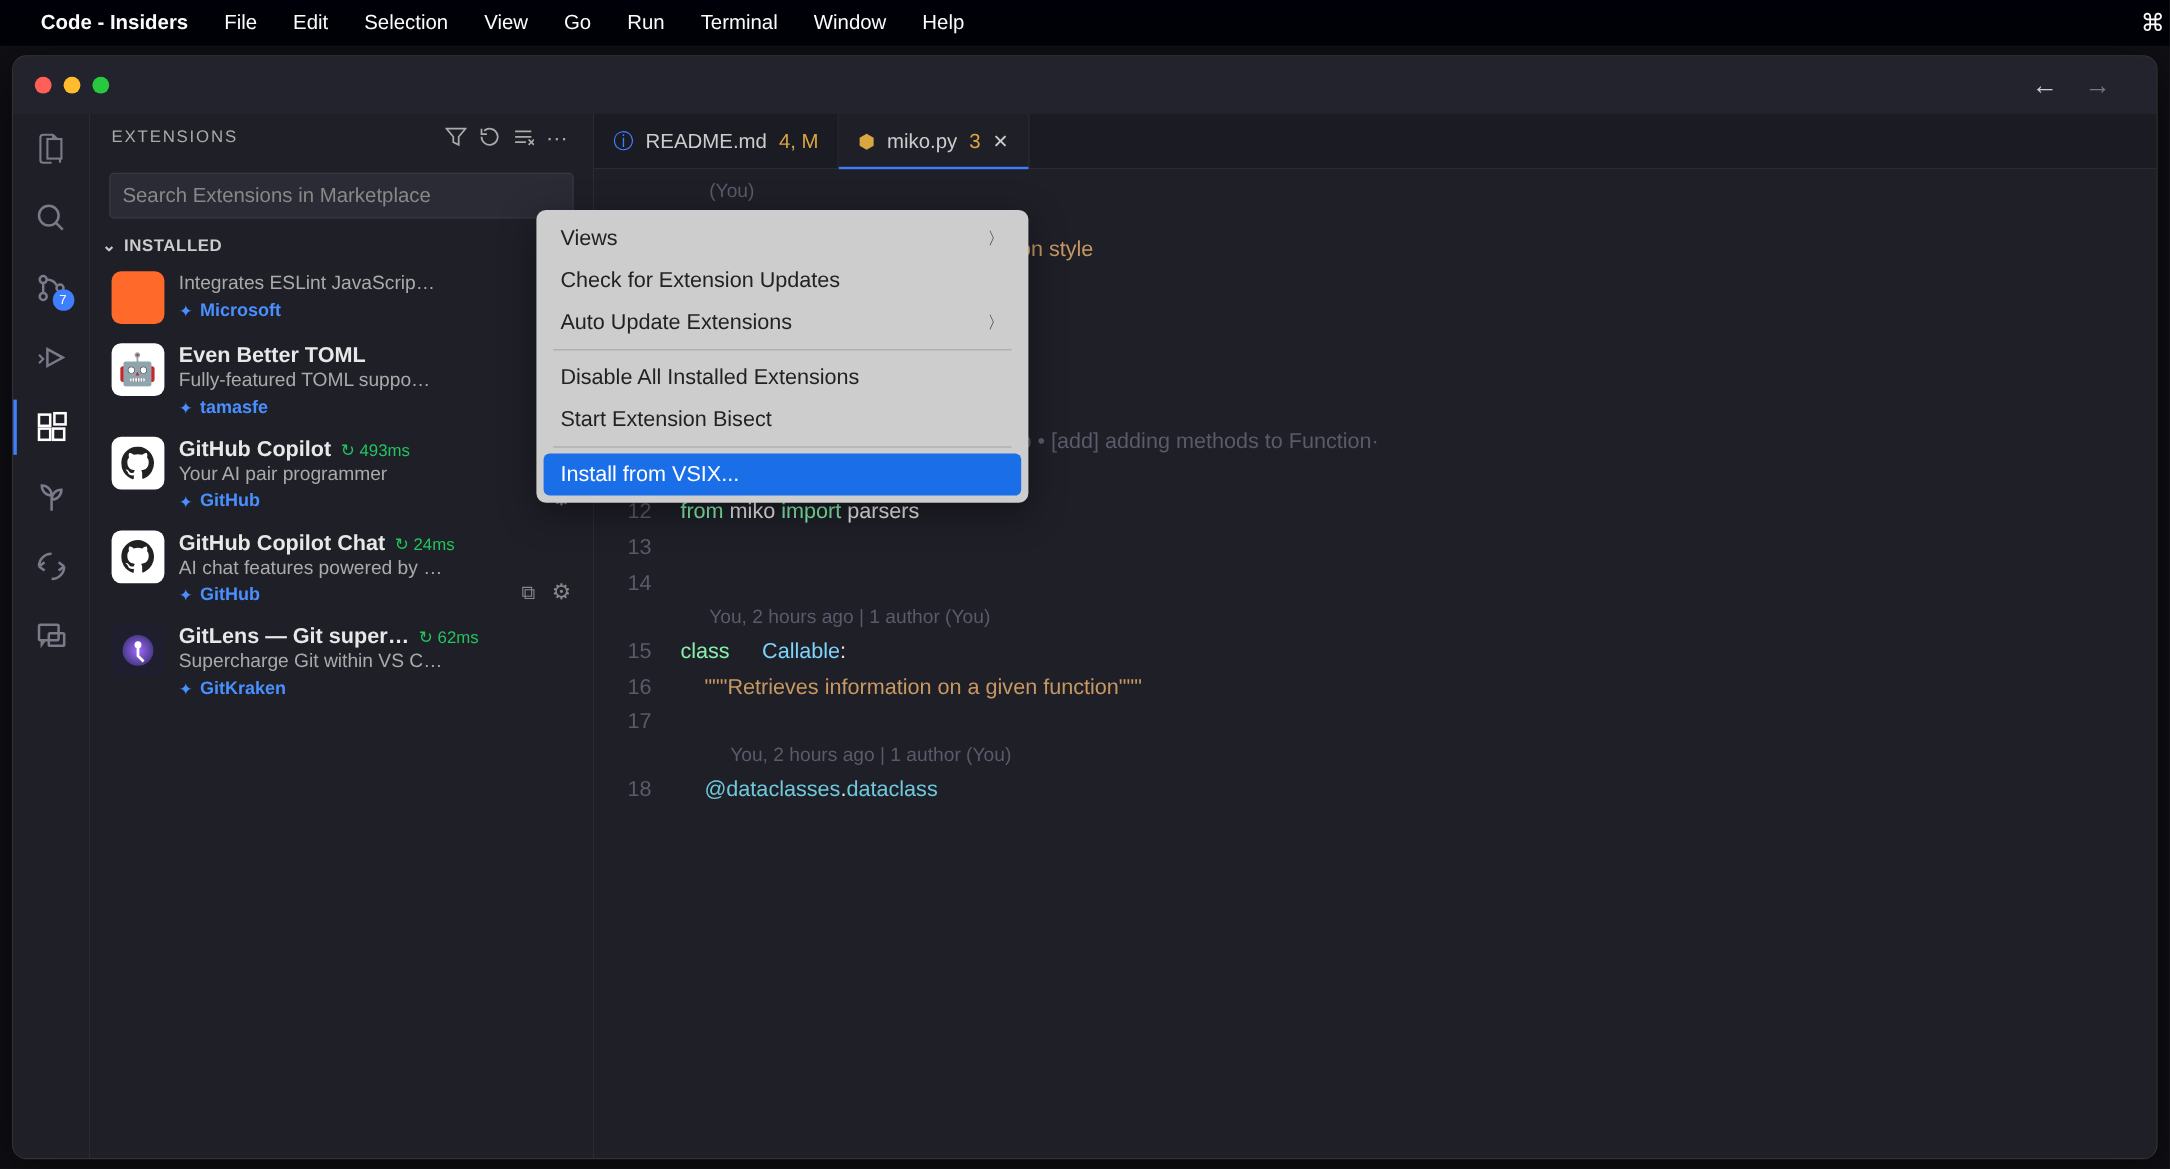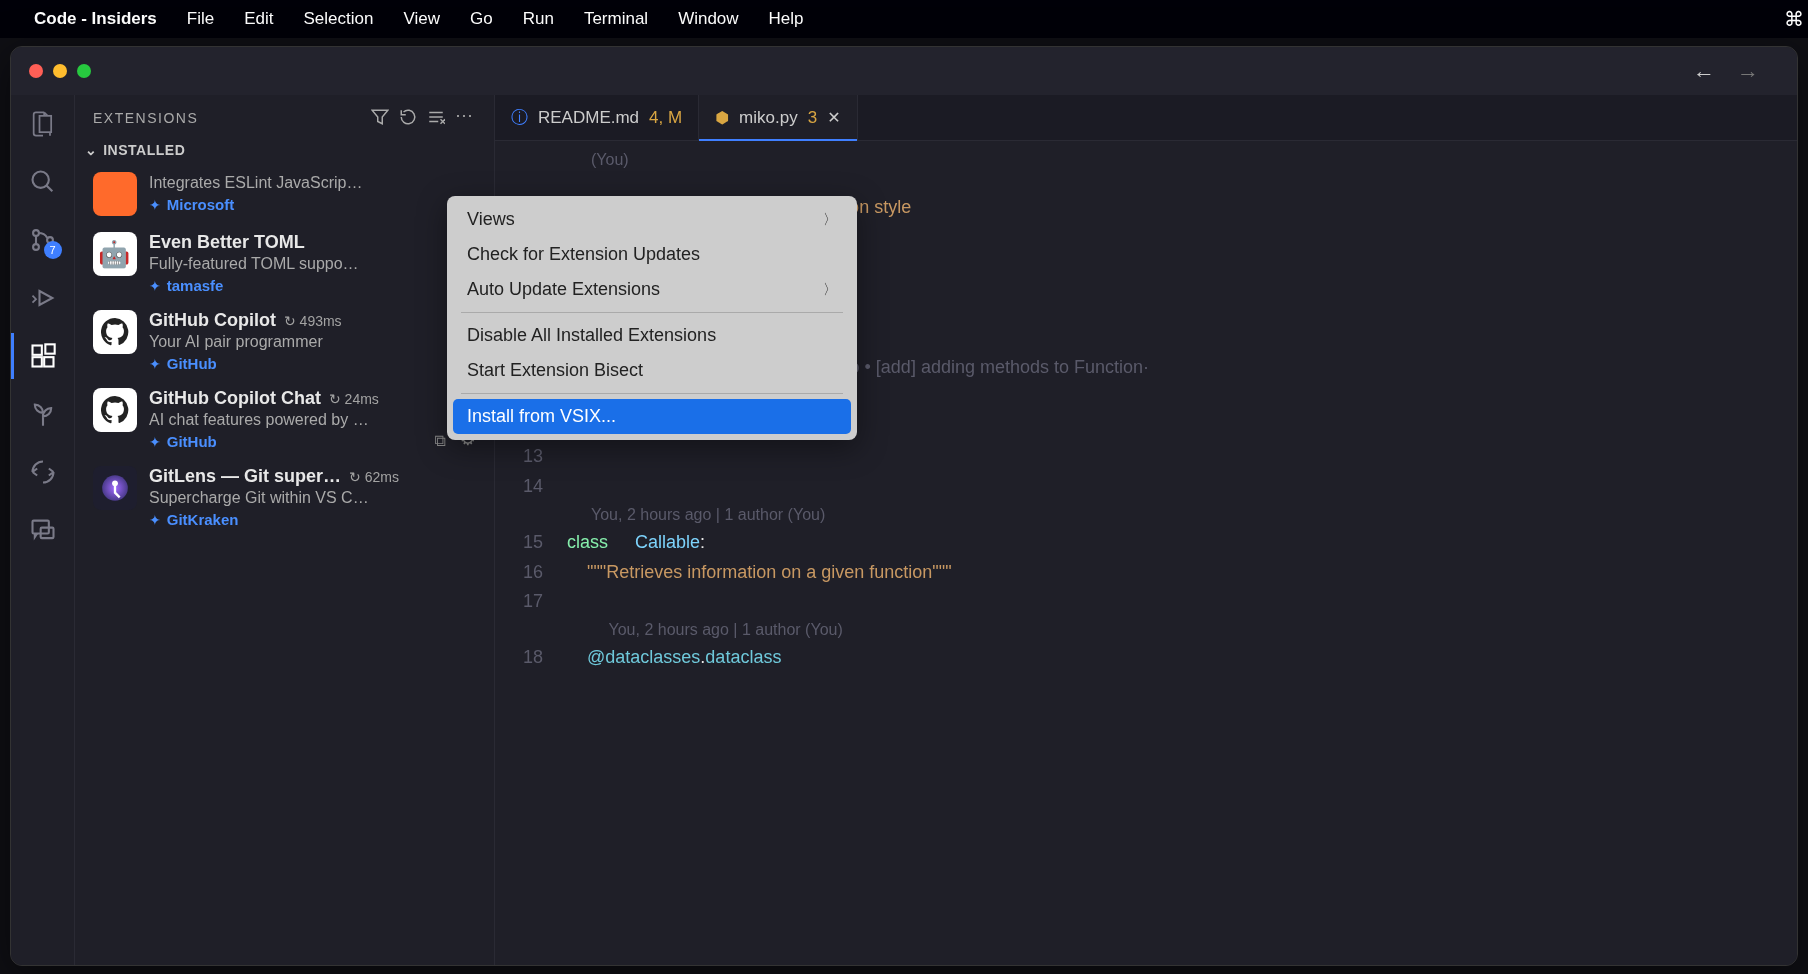--- a/index.html
+++ b/index.html
@@ -35,37 +35,37 @@
 
 
 .activitybar { width: 64px; background: #1f1f28; display: flex; flex-direction: column; align-items: center; padding-top: 14px; gap: 28px; border-right: 1px solid #2a2a34; }
 .activity-icon { width: 30px; height: 30px; color: #7a7a88; display: flex; align-items: center; justify-content: center; position: relative; }
 .activity-icon.active { color: #fff; }
 .activity-icon.active::before { content: ""; position: absolute; left: -17px; top: -8px; width: 3px; height: 46px; background: #3f7fff; }
 .badge { position: absolute; bottom: -4px; right: -4px; background: #3f7fff; color: #fff; border-radius: 50%; width: 18px; height: 18px; font-size: 11px; display: flex; align-items: center; justify-content: center; }
 
 
 .sidebar { width: 420px; background: #1f1f28; border-right: 1px solid #2a2a34; overflow: hidden; }
-.sidebar-header { display: flex; align-items: flex-end; padding: 10px 18px; gap: 4px; }
+.sidebar-header { display: flex; align-items: flex-start; padding: 10px 18px; gap: 4px; }
 .sidebar-title { font-size: 14px; letter-spacing: 1.5px; color: #aaa; flex: 1; }
 .sidebar-action { color: #aaa; font-size: 18px; width: 24px; display: flex; align-items: center; justify-content: center; }
 .search-ext { margin: 8px 16px; background: #2b2b36; border: 1px solid #3a3a46; border-radius: 4px; height: 38px; display: flex; align-items: center; padding: 0 10px; }
 .search-ext input { background: transparent; border: none; color: #ccc; font-size: 17px; width: 100%; outline: none; }
 .search-ext input::placeholder { color: #888; }
 
 .section-header { display: flex; align-items: center; padding: 6px 10px; gap: 6px; font-size: 14px; font-weight: 700; color: #ccc; letter-spacing: 0.5px; }
 .chevron { font-size: 14px; color: #ccc; }
 
 .ext-list { padding: 0 12px; }
 .ext-item { display: flex; gap: 12px; padding: 8px 6px; position: relative; }
 .ext-icon { width: 44px; height: 44px; border-radius: 8px; display: flex; align-items: center; justify-content: center; font-size: 22px; flex-shrink: 0; }
 .ext-content { flex: 1; overflow: hidden; }
 .ext-row1 { display: flex; align-items: baseline; gap: 8px; }
 .ext-name { font-size: 18px; font-weight: 600; color: #e8e8e8; white-space: nowrap; overflow: hidden; text-overflow: ellipsis; }
-.ext-time { font-size: 14px; color: #a3a3a3; white-space: nowrap; text-align: right; }
+.ext-time { font-size: 14px; color: #22c55e; white-space: nowrap; text-align: right; }
 .ext-desc { font-size: 16px; color: #aaa; white-space: nowrap; overflow: hidden; text-overflow: ellipsis; margin-top: 2px; }
 .ext-pub { display: flex; align-items: center; gap: 6px; margin-top: 4px; }
 .verified { color: #4a8fff; font-size: 14px; }
 .pub-name { color: #4a8fff; font-size: 15px; font-weight: 600; }
 .gear-corner { position: absolute; right: 6px; bottom: 8px; color: #888; font-size: 18px; }
 .split-corner { position: absolute; right: 36px; bottom: 8px; color: #888; font-size: 16px; }
 .clock-icon { display: inline-block; }
 
 
 .editor { flex: 1; background: #1f1f28; position: relative; }
@@ -85,21 +85,21 @@
 .line-content { flex: 1; white-space: pre; }
 .blame { color: #5a5a6a; font-size: 16px; padding-left: 24px;}
 .kw { color: #86efac; }
 .str { color: #c89862; }
 .fn { color: #e8e8e8; }
 .cls { color: #7dd3fc; margin-left: 22px; }
 .dec { color: #6fc9db; }
 .blame-inline { color: #5a5a6a; margin-left: 30px; }
 
 
-.context-menu { position: absolute; top: 149px; left: 436px; width: 410px; background: #cdcdcd; border-radius: 8px; box-shadow: 0 8px 30px rgba(0,0,0,0.4); padding: 6px; z-index: 100; }
+.context-menu { position: absolute; top: 128px; left: 436px; width: 410px; background: #cdcdcd; border-radius: 8px; box-shadow: 0 8px 30px rgba(0,0,0,0.4); padding: 6px; z-index: 100; }
 .menu-item { padding: 7px 14px; font-size: 18px; color: #222; border-radius: 5px; display: flex; align-items: center; justify-content: space-between; }
 .menu-item.highlighted { background: #1a6fe8; color: #fff; }
 .menu-sep { height: 1px; background: #aaa; margin: 5px 8px; }
 .menu-arrow { font-size: 14px; color: #333; }
 
 svg { display: block; }
 </style>
 </head>
 <body>
 
@@ -208,20 +208,23 @@
             <svg width="18" height="18" viewBox="0 0 16 16" fill="none" stroke="currentColor" stroke-width="1.3">
               <line x1="2" y1="4" x2="14" y2="4"></line>
               <line x1="2" y1="8" x2="14" y2="8"></line>
               <line x1="2" y1="12" x2="10" y2="12"></line>
               <line x1="12" y1="10" x2="16" y2="14"></line>
               <line x1="16" y1="10" x2="12" y2="14"></line>
             </svg>
           </span>
         <span class="sidebar-action">···</span>
       </div>
+      <div class="search-ext">
+        <input type="text" placeholder="Search Extensions in Marketplace" style="">
+      </div>
       <div class="section-header">
         <span class="chevron">⌄</span>
         <span>INSTALLED</span>
       </div>
       <div class="ext-list" id="ext-list">
           <div class="ext-item">
             <div class="ext-icon" style="background:#ff6a2b"></div>
             <div class="ext-content">
               <div class="ext-row1"></div>
               <div class="ext-desc">Integrates ESLint JavaScrip…</div>

